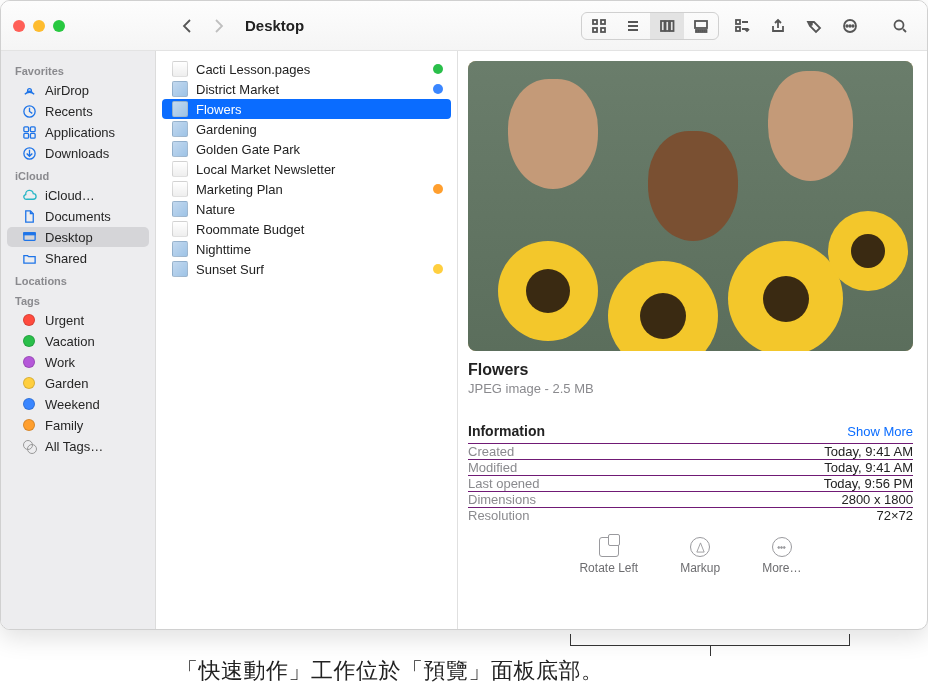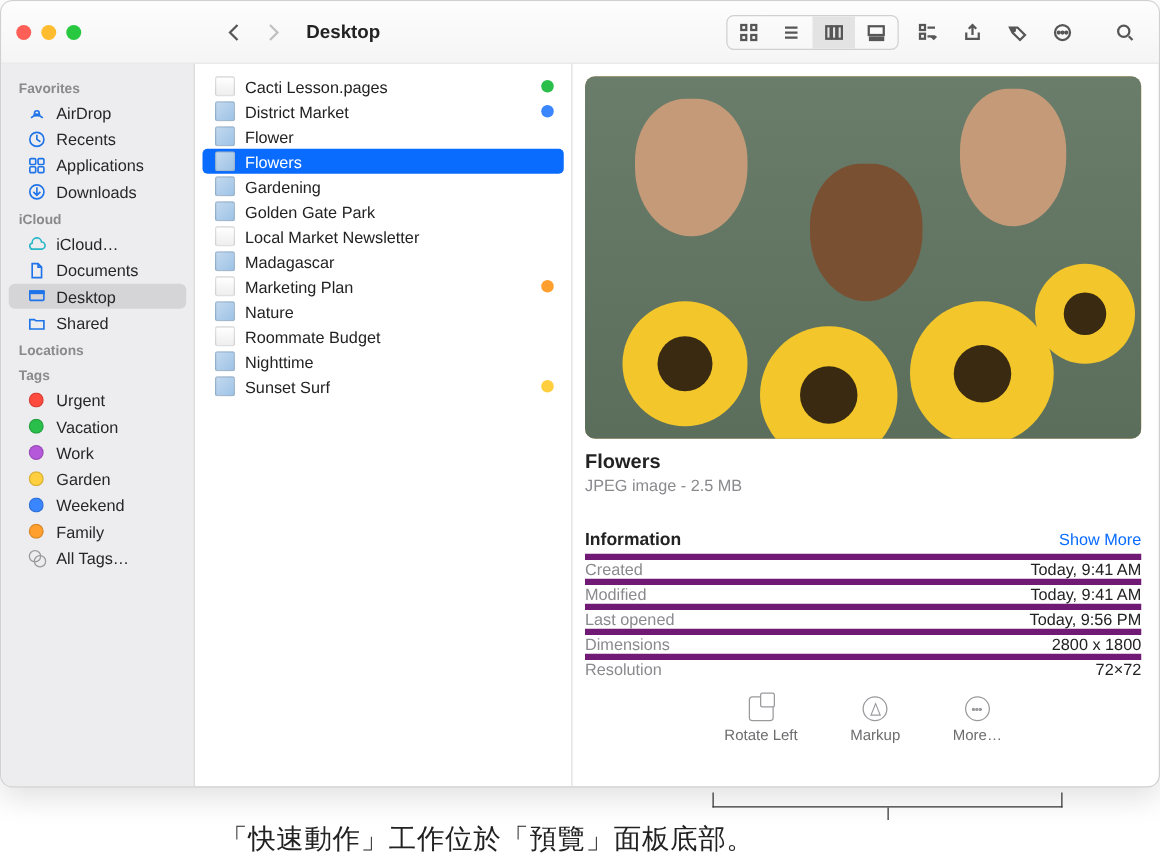--- a/index.html
+++ b/index.html
@@ -56,21 +56,21 @@
 .face { position:absolute; width:90px; height:110px; border-radius:45% 45% 50% 50%; background:#7a5032; }
 .face.l { background:#c49a78; }
 .thumb .bg1 { position:absolute; inset:0; background:linear-gradient(#6a7d6b,#5b6e5c); }
 
 .ptitle { font-weight:700; font-size:16px; margin-top:10px; }
 .psub { color:#8a8a8e; font-size:13px; margin-top:2px; }
 .info-head { display:flex; align-items:baseline; margin-top:12px; }
 .info-head b { font-weight:700; font-size:14px; }
 .info-head a { margin-left:auto; color:#0a6cff; font-size:13px; text-decoration:none;margin-top:16px; }
 .info-table { margin-top:4px; font-size:13px; }
-.info-table .irow { display:flex; border-top:5px solid #701a75; padding:0 0; }
+.info-table .irow { display:flex; border-top:1px solid #701a75; padding:0 0; }
 .info-table .irow span:first-child { color:#8a8a8e; }
 .info-table .irow span:last-child { margin-left:auto; color:#222; }
 
 .actions { display:flex; justify-content:center; gap:42px; margin-top:14px; }
 .act { display:flex; flex-direction:column; align-items:center; gap:4px; color:#6d6d70; font-size:12px; }
 .act .circ { width:20px; height:20px; border:1.5px solid #9a9a9e; border-radius:6px; display:flex; align-items:center; justify-content:center; }
 .act.more .circ { border-radius:50%; }
 .act.rot .circ { border-radius:3px; position:relative; }
 .act.rot .circ::after { content:""; position:absolute; width:10px; height:10px; border:1.5px solid #9a9a9e; border-radius:2px; top:-4px; left:8px; background:#fff; }
 .act .circ svg { width:11px; height:11px; stroke:#9a9a9e; fill:none; }
@@ -303,43 +303,35 @@
         <div class="file-row">
           <span class="ficon doc"></span>
           <span>Cacti Lesson.pages</span>
           <span class="dot" style="background: rgb(42, 191, 74);"></span>
         </div>
         <div class="file-row">
           <span class="ficon"></span>
           <span>District Market</span>
           <span class="dot" style="background: rgb(58, 134, 255);"></span>
         </div>
-        <div class="file-row">
-          <span class="ficon"></span>
-          <span>Flower</span>
-        </div>
         <div class="file-row selected">
           <span class="ficon"></span>
           <span>Flowers</span>
         </div>
         <div class="file-row">
           <span class="ficon"></span>
           <span>Gardening</span>
         </div>
         <div class="file-row">
           <span class="ficon"></span>
           <span>Golden Gate Park</span>
         </div>
         <div class="file-row">
           <span class="ficon doc"></span>
           <span>Local Market Newsletter</span>
-        </div>
-        <div class="file-row">
-          <span class="ficon"></span>
-          <span>Madagascar</span>
         </div>
         <div class="file-row">
           <span class="ficon doc"></span>
           <span>Marketing Plan</span>
           <span class="dot" style="background: rgb(255, 159, 46);"></span>
         </div>
         <div class="file-row">
           <span class="ficon"></span>
           <span>Nature</span>
         </div>

